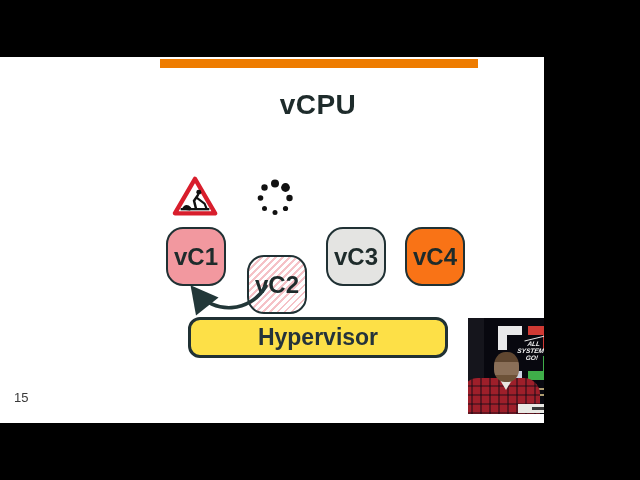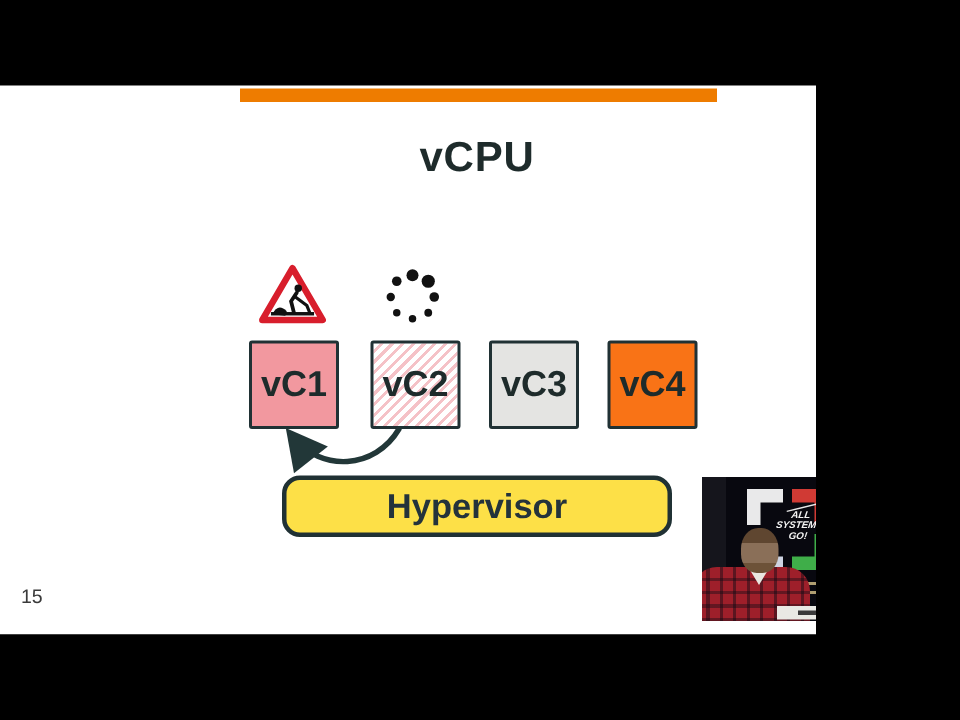--- a/index.html
+++ b/index.html
@@ -7,23 +7,23 @@
          font-family:"Liberation Sans",sans-serif;}
   .letterbox{position:absolute;left:0;width:640px;background:#000;}
   .letterbox.top{top:0;height:57px;}
   .letterbox.bottom{top:423px;height:57px;}
   .slide{position:absolute;left:0;top:57px;width:640px;height:366px;background:#ffffff;}
   .accent-bar{position:absolute;left:160px;top:2px;width:318px;height:9px;background:#EE7C00;}
   .page-title{position:absolute;left:0;top:32px;width:636px;text-align:center;
               font-size:28px;font-weight:bold;color:#1E2B2B;letter-spacing:.5px;}
   .icon-abs{position:absolute;}
   .vc-box{position:absolute;top:170px;width:56px;height:55px;border:2.5px solid #203134;
-          border-radius:2px;display:flex;align-items:center;justify-content:center;
+          border-radius:17px;display:flex;align-items:center;justify-content:center;
           font-size:24px;font-weight:bold;color:#1E2B2B;}
-  .vc-hatch{background:repeating-linear-gradient(135deg,#ffffff 0 3px,#F5C2C7 3px 5px) !important;}
+  .vc-hatch{background:repeating-linear-gradient(135deg,#ffffff 0 3px,#F5C2C7 3px 5px) !important;margin-top:28px;}
   .hypervisor{position:absolute;left:188px;top:260px;width:254px;height:35px;
               border:3px solid #203134;border-radius:12px;background:#fde047;
               display:flex;align-items:center;justify-content:center;
               font-size:23px;font-weight:bold;color:#24333B;}
   .page-number{position:absolute;left:14px;top:333px;font-size:13px;color:#3a3a3a;}
   
   .webcam{position:absolute;left:468px;top:318px;width:172px;height:96px;background:#15151c;overflow:hidden;}
   .banner{position:absolute;left:16px;top:0;width:94px;height:96px;background:#08080f;}
   .asg-logo{position:absolute;left:8px;top:2px;}
   .banner-text{position:absolute;left:26px;top:20px;width:46px;color:#f2f2f2;

